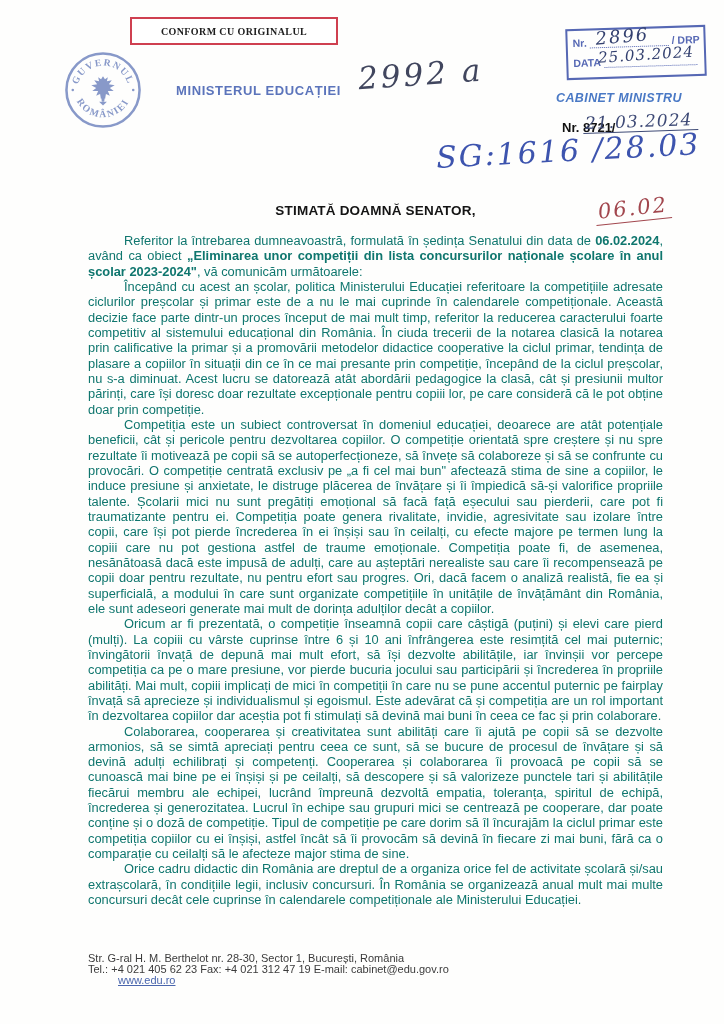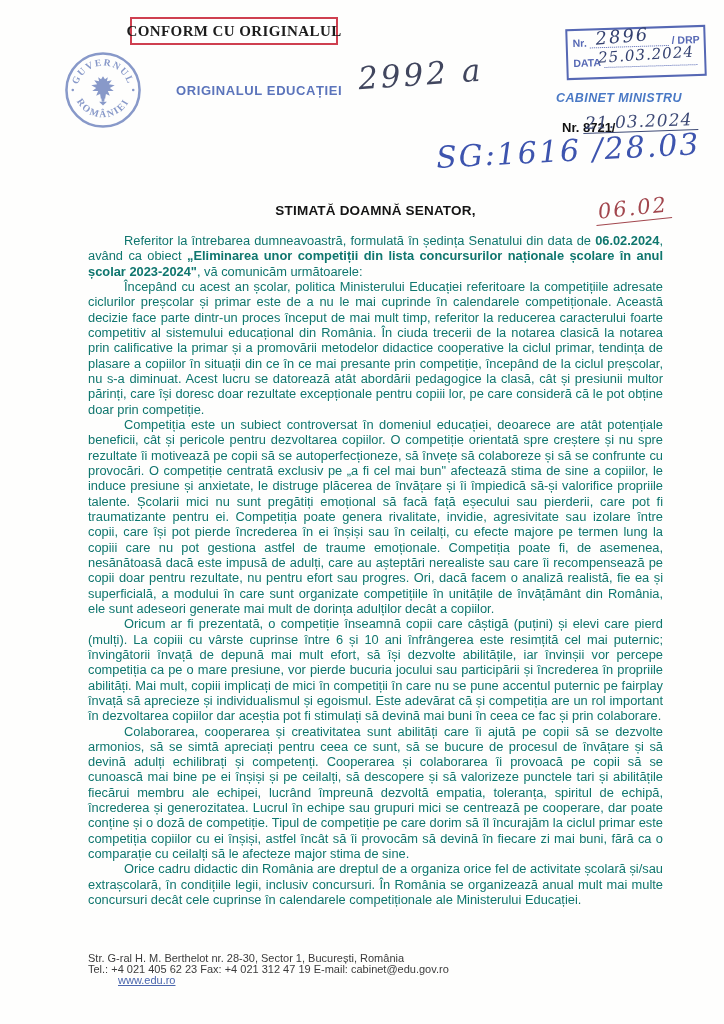--- a/index.html
+++ b/index.html
@@ -9,21 +9,21 @@
     background:#fefefd;overflow:hidden;
     box-shadow:0 0 6px rgba(0,0,0,.25);
   }
   
   .conform-box{
     position:absolute;left:130px;top:17px;width:204px;height:24px;
     border:2px solid #cf4050;display:flex;align-items:center;justify-content:center;
     background:#fff;
   }
   .conform-box span{
-    font-family:"Liberation Serif",serif;font-weight:bold;font-size:15px;
+    font-family:"Liberation Serif",serif;font-weight:bold;font-size:10px;
     color:#1d1d1d;letter-spacing:.4px;white-space:nowrap;text-align:right;
   }
   
   .seal{position:absolute;left:64px;top:51px;width:78px;height:78px;opacity:.85;}
   
   .ministry{
     position:absolute;left:176px;top:83px;font-weight:bold;font-size:13px;
     color:#5b74bb;letter-spacing:.6px;white-space:nowrap;
   }
   .cabinet{
@@ -130,21 +130,21 @@
     </text>
     <circle cx="9" cy="40" r="1.3" fill="#7488c0"></circle>
     <circle cx="71" cy="40" r="1.3" fill="#7488c0"></circle>
     <g fill="#7488c0">
       <path d="M40 26 l2 3 3-2 -1 4 5-1 -3 4 6 1 -5 3 4 3 -6 0 2 5 -4-2 -1 6 -2-4 -2 4 -1-6 -4 2 2-5 -6 0 4-3 -5-3 6-1 -3-4 5 1 -1-4 3 2 z"></path>
       <rect x="38.6" y="44" width="2.8" height="8" rx="1"></rect>
       <path d="M36 52 h8 l-4 4 z"></path>
     </g>
   </svg>
 
-  <div class="ministry">ORIGINALUL EDUCAȚIEI</div>
+  <div class="ministry">MINISTERUL EDUCAȚIEI</div>
   <div class="cabinet">CABINET MINISTRU</div>
 
   <div class="hw hw-index">2992 a</div>
 
   <div class="reg-line">
     <span class="reg-printed">Nr. 8721/</span>
     <span class="hw reg-hw">21.03.2024</span>
   </div>
 
   <div class="hw sg-note">SG:1616 /28.03</div>

